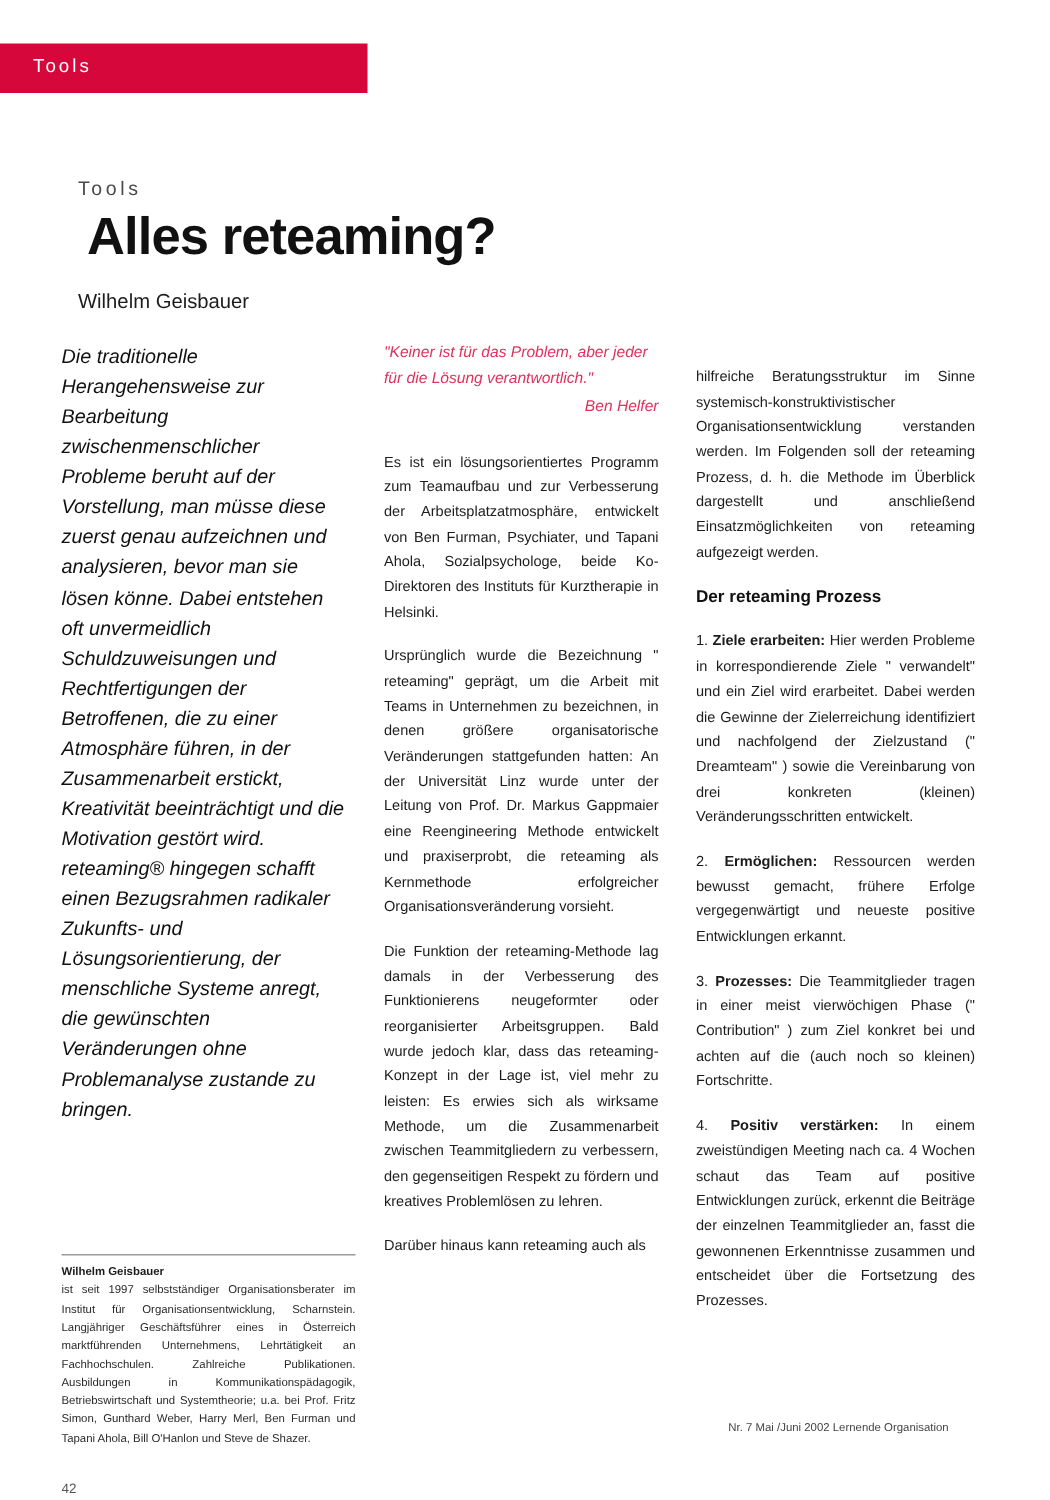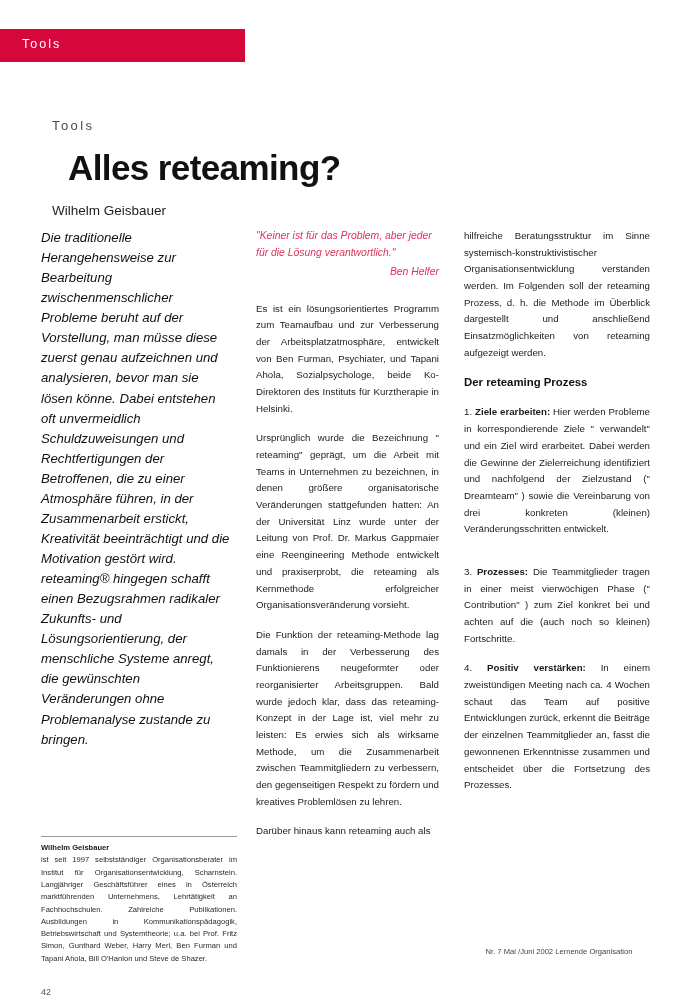--- a/index.html
+++ b/index.html
@@ -47,21 +47,21 @@
     letter-spacing: 2.4px;
     color: #4a4a4a;
     margin: 0 0 3px 0;
     font-weight: 400;
   }
   .headline {
     font-size: 35px;
     font-weight: 700;
     letter-spacing: -0.6px;
     color: #111111;
-    margin: 16px;
+    margin: 6px;
     line-height: 1.06;
   }
   .byline {
     font-size: 13.5px;
     color: #1d1d1d;
     margin: 17px 0 0 0;
     font-weight: 400;
   }
 
   
@@ -71,21 +71,21 @@
     top: 228px;
     width: 558px;
     height: 720px;
   }
   .col {
     position: absolute;
     top: 0;
   }
   .col-1 { left: 41px;  width: 192px; }
   .col-2 { left: 256px; width: 183px; }
-  .col-3 { left: 464px; width: 186px; }
+  .col-3 { left: 464px; width: 186px; margin-top: 16px; }
 
   
   .lead {
     font-size: 13.2px;
     line-height: 1.52;
     font-style: italic;
     color: #111111;
     margin: 0;
     text-align: left;
   }
@@ -208,20 +208,21 @@
     <p class="body-p">Darüber hinaus kann reteaming auch als</p>
   </div>
 
   <div class="col col-3">
     <p class="body-p">hilfreiche Beratungsstruktur im Sinne systemisch-konstruktivistischer Organisationsentwicklung verstanden werden. Im Folgenden soll der reteaming Prozess, d. h. die Methode im Überblick dargestellt und anschließend Einsatzmöglichkeiten von reteaming aufgezeigt werden.</p>
     <div class="gap"></div>
     <h2 class="subhead">Der reteaming Prozess</h2>
     <div class="gap"></div>
     <p class="body-p"><span>1.</span> <span class="num-head">Ziele erarbeiten:</span><span> Hier werden Probleme in korrespondierende Ziele " verwandelt" und ein Ziel wird erarbeitet. Dabei werden die Gewinne der Zielerreichung identifiziert und nachfolgend der Zielzustand (" Dreamteam" ) sowie die Vereinbarung von drei konkreten (kleinen) Veränderungsschritten entwickelt.</span></p>
     <div class="gap"></div>
+    <p class="body-p"><span>2.</span> <span class="num-head">Ermöglichen:</span><span> Ressourcen werden bewusst gemacht, frühere Erfolge vergegenwärtigt und neueste positive Entwicklungen erkannt.</span></p>
     <div class="gap"></div>
     <p class="body-p"><span>3.</span> <span class="num-head">Prozesses:</span><span> Die Teammitglieder tragen in einer meist vierwöchigen Phase (" Contribution" ) zum Ziel konkret bei und achten auf die (auch noch so kleinen) Fortschritte.</span></p>
     <div class="gap"></div>
     <p class="body-p"><span>4.</span> <span class="num-head">Positiv verstärken:</span><span> In einem zweistündigen Meeting nach ca. 4 Wochen schaut das Team auf positive Entwicklungen zurück, erkennt die Beiträge der einzelnen Teammitglieder an, fasst die gewonnenen Erkenntnisse zusammen und entscheidet über die Fortsetzung des Prozesses.</span></p>
   </div>
 
 </div>
 
 <div class="bio">
   <div class="bio-rule"></div>

